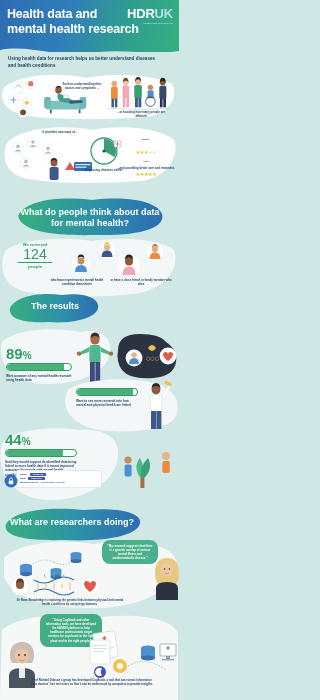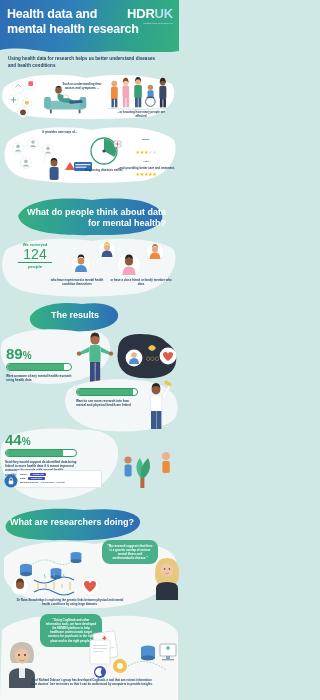--- a/index.html
+++ b/index.html
@@ -221,21 +221,21 @@
     <svg viewBox="0 0 179 44" style="position:absolute;left:0;top:0;width:179px;height:44px;">
       <path d="M18,20 C26,4 58,0 92,4 C124,0 156,4 162,18 C166,32 140,40 96,39 C54,40 22,36 18,20 Z" fill="url(#gradOpinion)"></path>
       <defs>
         <linearGradient id="gradOpinion" x1="0" y1="0" x2="1" y2="0">
           <stop offset="0%" stop-color="#35b07f"></stop>
           <stop offset="55%" stop-color="#2e8fa8"></stop>
           <stop offset="100%" stop-color="#2d6cb5"></stop>
         </linearGradient>
       </defs>
     </svg>
-    <div style="position:absolute;left:14px;top:11px;width:152px;text-align:right;z-index:3;" class="banner-label">What do people think about data for mental health?</div>
+    <div style="position:absolute;left:14px;top:11px;width:152px;text-align:center;z-index:3;" class="banner-label">What do people think about data for mental health?</div>
   </div>
 
   <div style="position:absolute;left:0;top:236px;width:179px;height:62px;">
     <svg viewBox="0 0 179 62" style="position:absolute;left:0;top:0;width:179px;height:62px;">
       <path d="M6,14 C20,4 58,0 92,5 C126,0 162,4 174,14 C180,32 166,54 134,58 C94,62 46,62 20,54 C2,48 -2,28 6,14 Z" fill="#f4f7f7"></path>
     </svg>
 
     <div style="position:absolute;left:8px;top:6px;width:54px;text-align:center;">
       <div style="font-size:4px;font-weight:bold;color:#2f9e63;">We surveyed</div>
       <div style="font-size:14px;font-weight:normal;color:#2f9e63;line-height:1;">124</div>
@@ -259,21 +259,21 @@
       <circle cx="92" cy="14" r="9" fill="#fff" stroke="#e6eef0" stroke-width="0.7"></circle>
       <circle cx="92" cy="11.6" r="3" fill="#e8a87c"></circle>
       <path d="M89,10 q0,-4 3,-4 q3,0 3,4 q-1,-2 -3,-2 q-2,0 -3,2Z" fill="#c0703a"></path>
       <path d="M86.6,21 q0,-6.4 5.4,-6.4 q5.4,0 5.4,6.4Z" fill="#f08a3c"></path>
     </svg>
 
     <div class="micro" style="position:absolute;left:48px;top:42px;width:58px;">who have experienced a mental health condition themselves</div>
     <div class="micro" style="position:absolute;left:110px;top:42px;width:62px;">or have a close friend or family member who does</div>
   </div>
 
-  <div style="position:absolute;left:0;top:301px;width:179px;height:34px;margin-left:20px;">
+  <div style="position:absolute;left:0;top:292px;width:179px;height:34px;">
     <svg viewBox="0 0 179 34" style="position:absolute;left:0;top:0;width:179px;height:34px;">
       <path d="M10,16 C16,4 40,0 62,3 C84,0 100,6 98,16 C96,27 70,32 48,30 C26,31 8,28 10,16 Z" fill="url(#gradResults)"></path>
       <defs>
         <linearGradient id="gradResults" x1="0" y1="0" x2="1" y2="0">
           <stop offset="0%" stop-color="#35b07f"></stop>
           <stop offset="60%" stop-color="#2e8fa8"></stop>
           <stop offset="100%" stop-color="#2d6cb5"></stop>
         </linearGradient>
       </defs>
     </svg>

